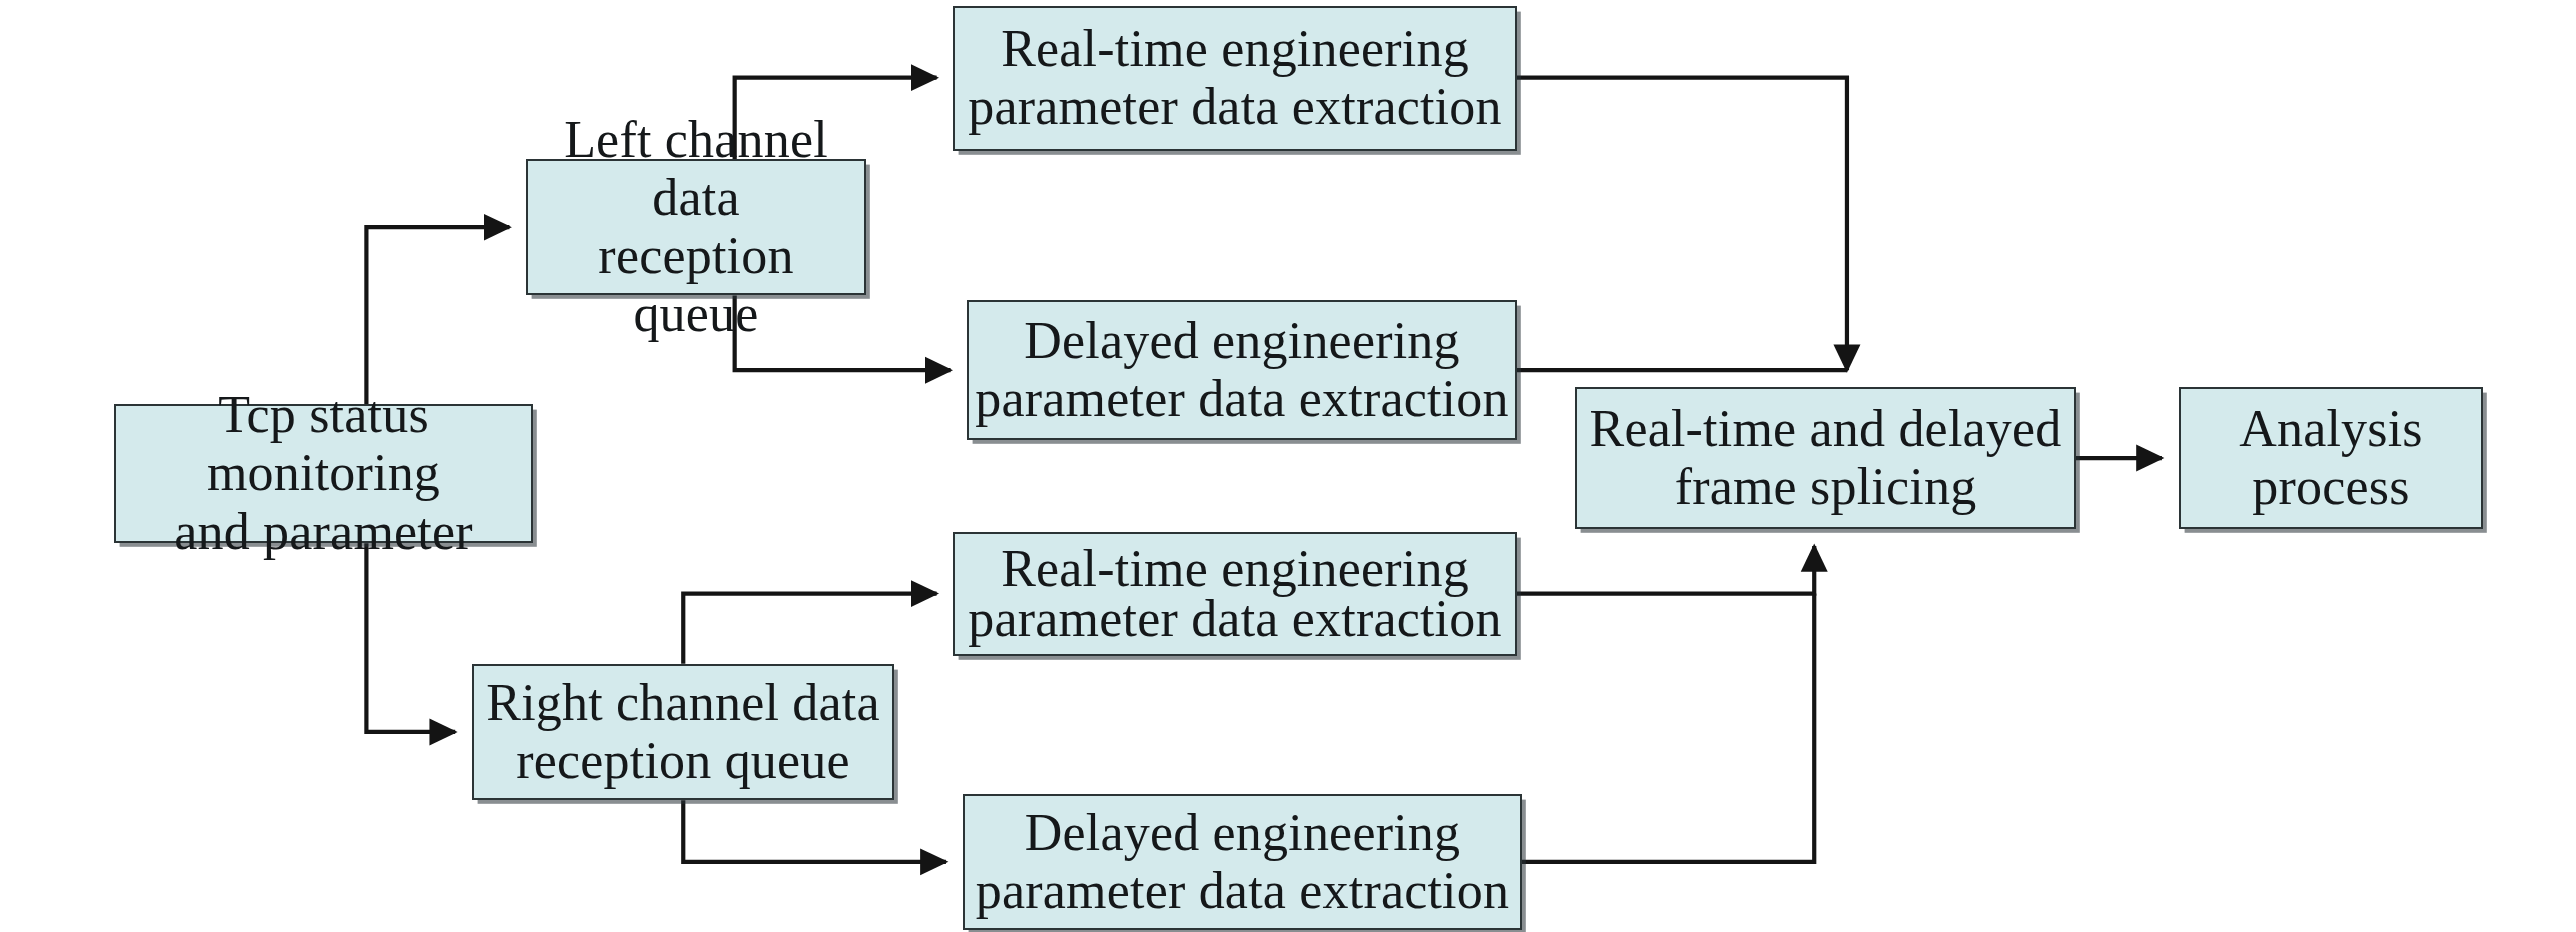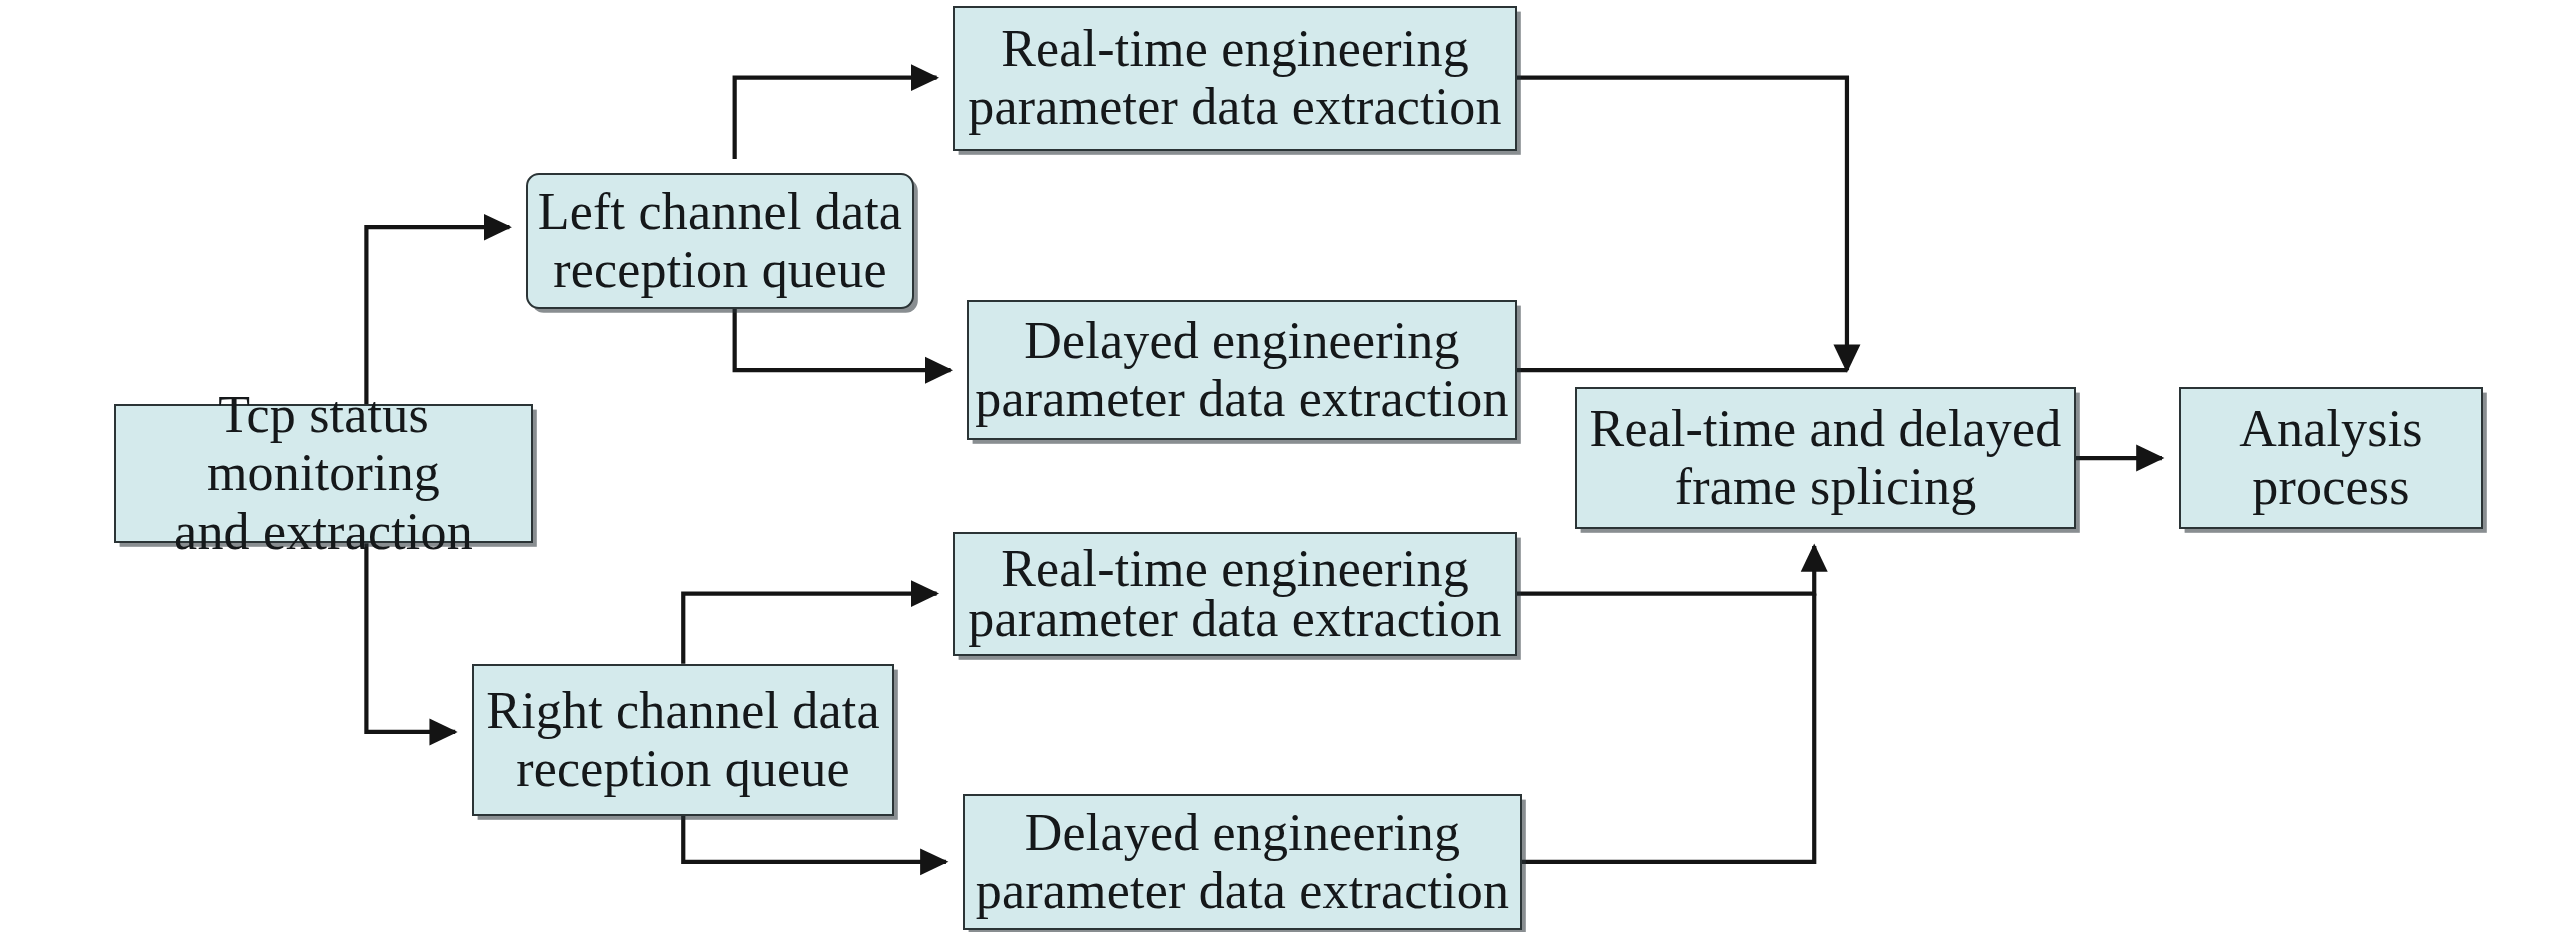--- a/index.html
+++ b/index.html
@@ -82,32 +82,32 @@
 
       <path d="M 1628 922 L 1941 922 L 1941 635"></path>
 
       <path d="M 2221 490 L 2313 490" marker-end="url(#arrow)"></path>
     </g>
   </svg>
 
   <div class="node" style="left:114px; top:404px; width:419px; height:139px;">
     <span class="label">
       <span>Tcp status monitoring</span>
-      <span class="l2">and extraction</span>
+      <span class="l2">and parameter</span>
     </span>
   </div>
 
-  <div class="node" style="left:526px; top:173px; width:388px; height:136px;border-radius:13px;">
+  <div class="node" style="left:526px; top:159px; width:340px; height:136px;">
     <span class="label">
       <span>Left channel data</span>
       <span class="l2">reception queue</span>
     </span>
   </div>
 
-  <div class="node" style="left:472px; top:664px; width:422px; height:152px;">
+  <div class="node" style="left:472px; top:664px; width:422px; height:136px;">
     <span class="label">
       <span>Right channel data</span>
       <span class="l2">reception queue</span>
     </span>
   </div>
 
   <div class="node" style="left:953px; top:5.6px; width:564px; height:145px;">
     <span class="label">
       <span>Real-time engineering</span>
       <span class="l2">parameter data extraction</span>

